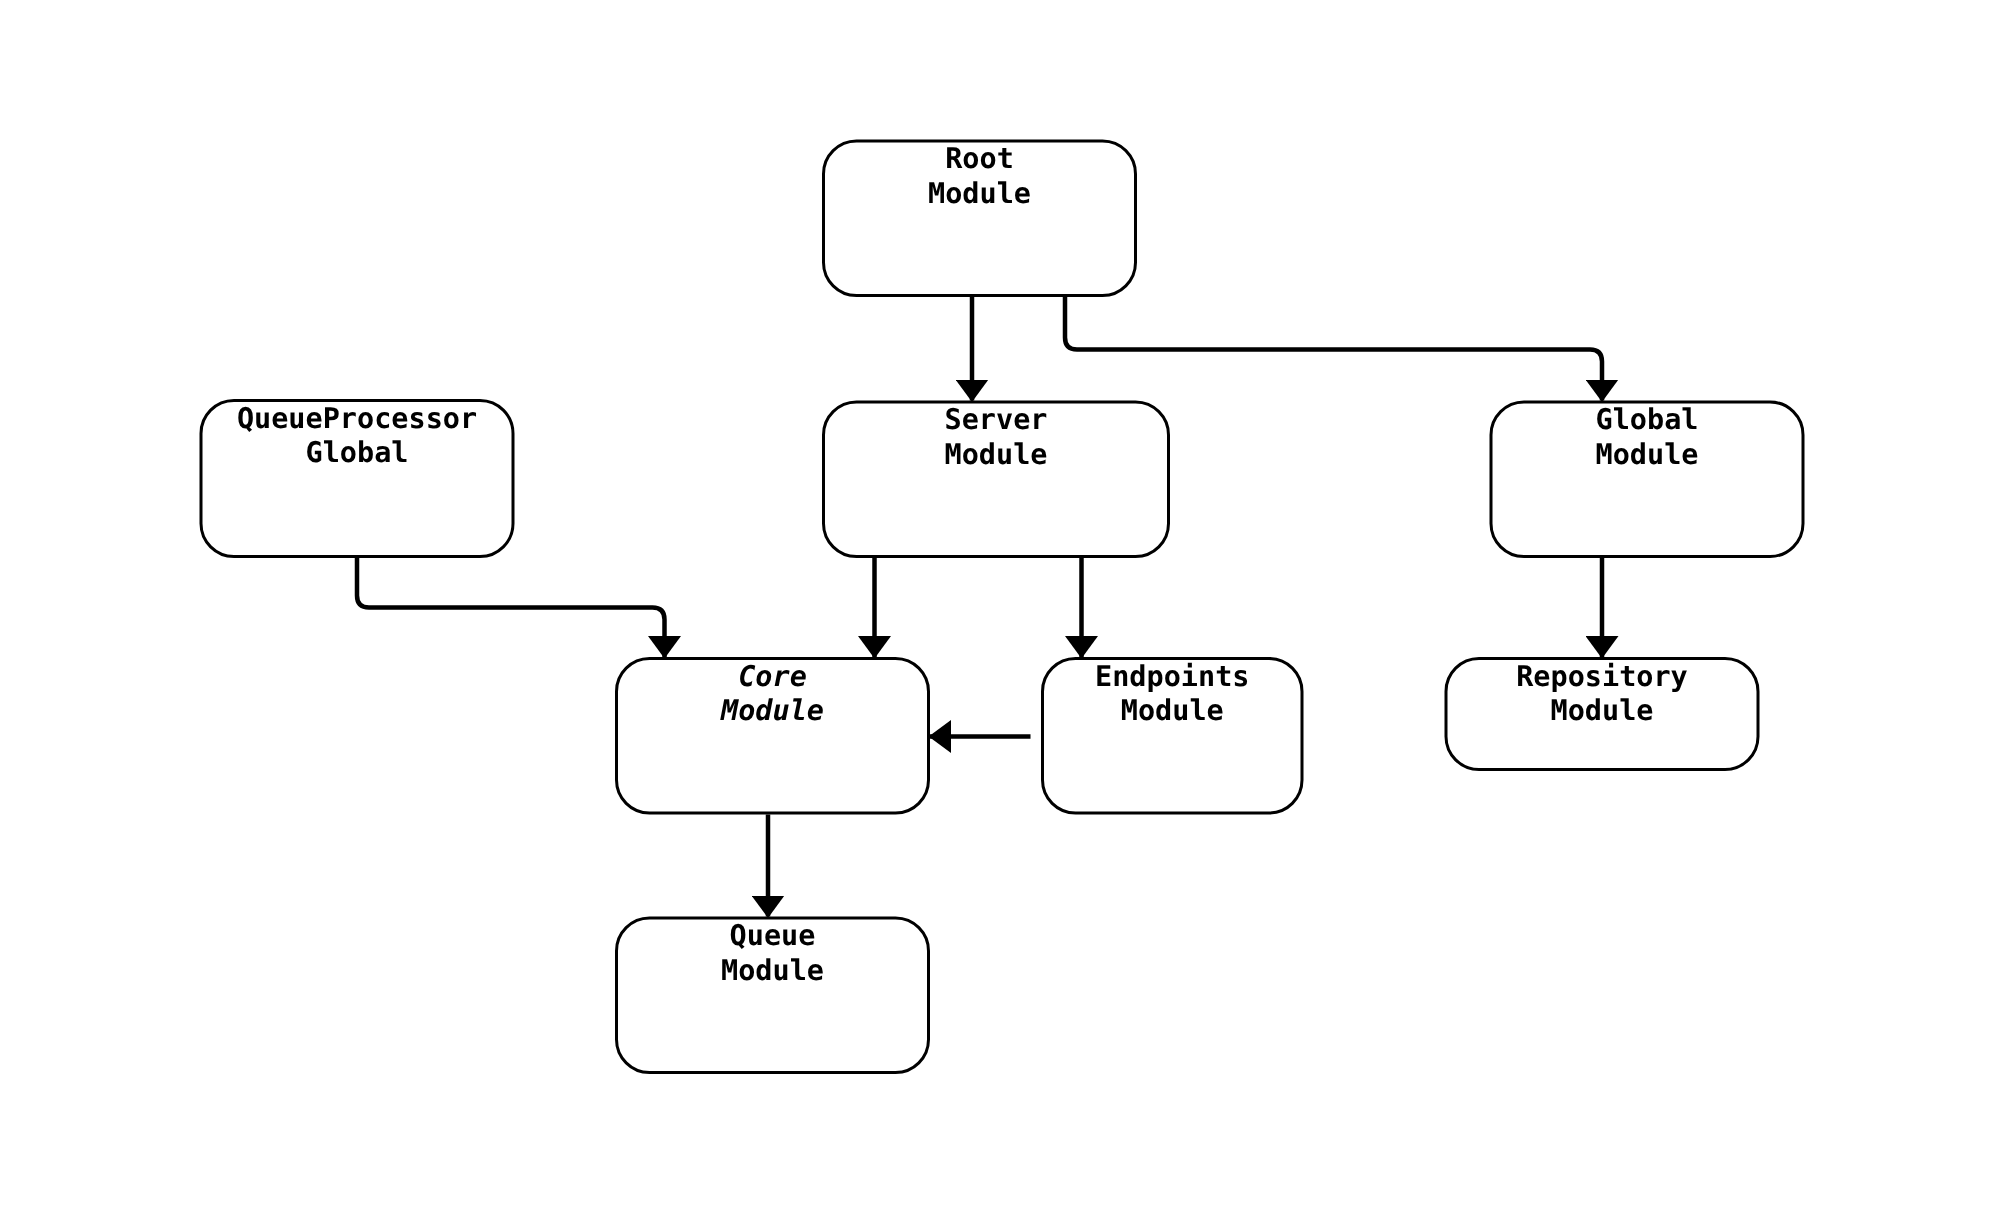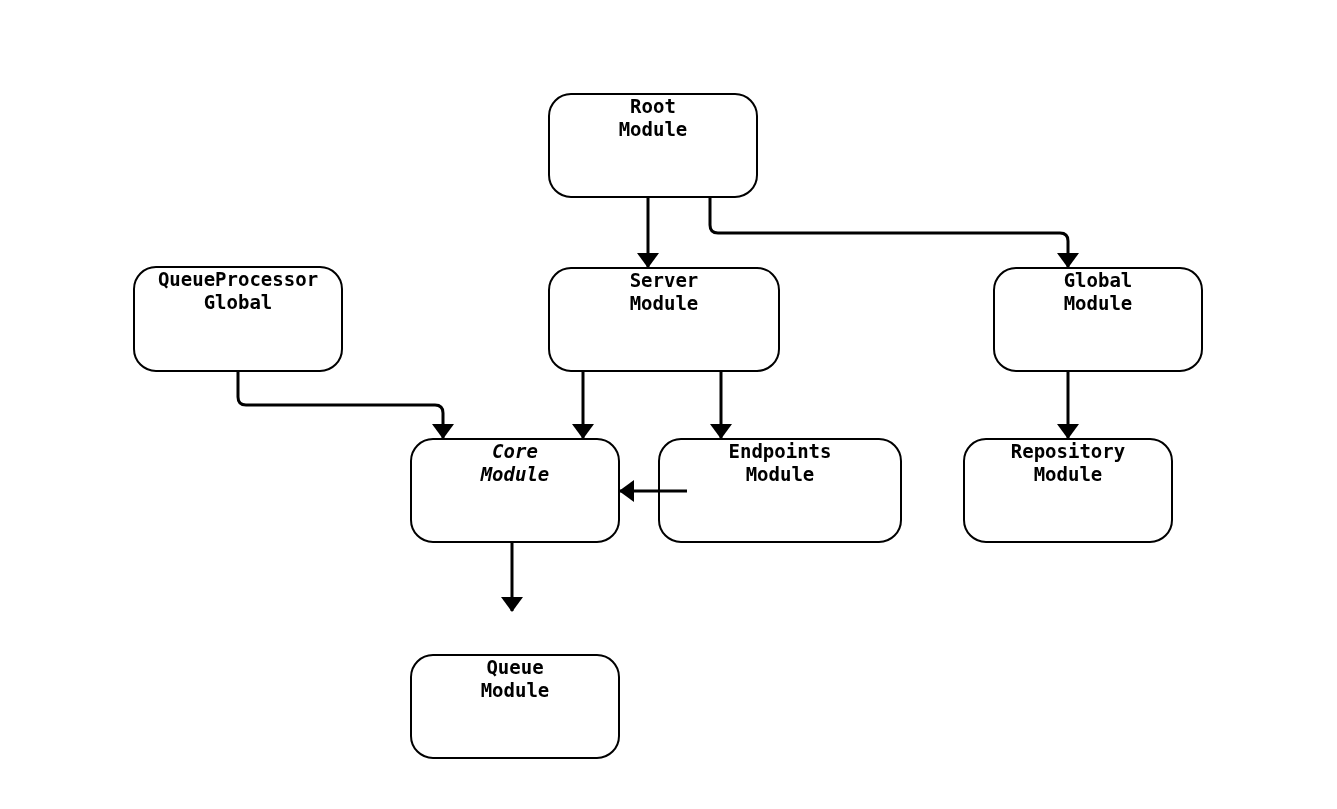--- a/index.html
+++ b/index.html
@@ -87,25 +87,25 @@
 Module</span>
     </div>
     <div class="node" style="left: 993px; top: 267px; width: 210px; height: 105px;">
       <span class="node-label">Global
 Module</span>
     </div>
     <div class="node" style="left: 410px; top: 438px; width: 210px; height: 105px; font-style: italic;">
       <span class="node-label">Core
 Module</span>
     </div>
-    <div class="node" style="left: 658px; top: 438px; width: 244px; height: 105px;">
+    <div class="node" style="left: 694px; top: 438px; width: 175px; height: 105px;">
       <span class="node-label">Endpoints
 Module</span>
     </div>
-    <div class="node" style="left: 963px; top: 438px; width: 210px; height: 105px;">
+    <div class="node" style="left: 963px; top: 438px; width: 210px; height: 76px;">
       <span class="node-label">Repository
 Module</span>
     </div>
-    <div class="node" style="left: 410px; top: 611px; width: 210px; height: 105px; margin-top: 43px;">
+    <div class="node" style="left: 410px; top: 611px; width: 210px; height: 105px;">
       <span class="node-label">Queue
 Module</span>
     </div>
   </div>
 
 </body></html>

